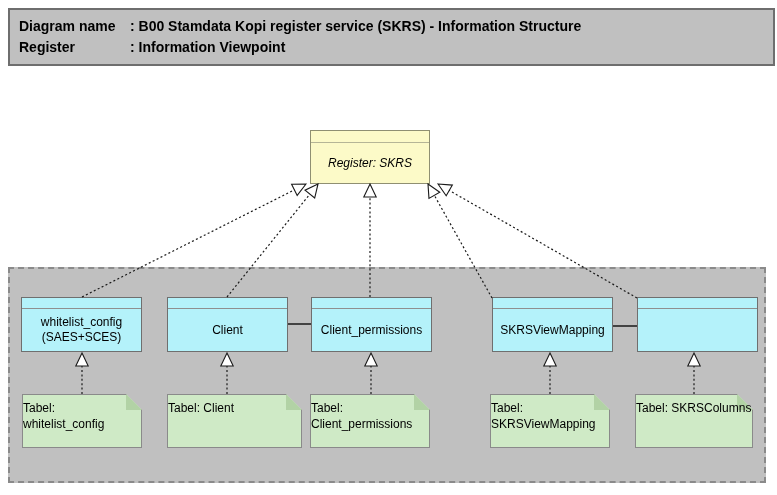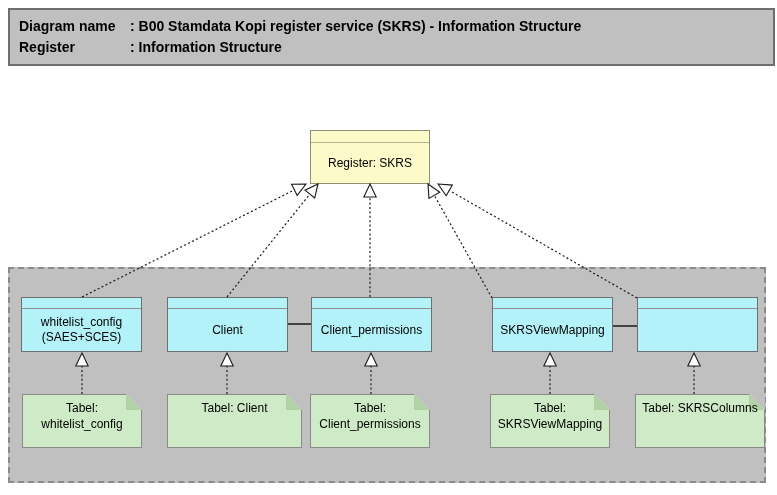--- a/index.html
+++ b/index.html
@@ -18,21 +18,21 @@
     padding: 6px 0 0 9px;
   }
   .header-row { font-weight: bold; font-size: 14px; line-height: 21px; white-space: nowrap; }
   .header-label { display: inline-block; width: 111px; }
 
   
   .register-box {
     position: absolute; left: 310px; top: 130px; width: 120px; height: 54px;
     background: #fcfac8;
     border: 1px solid #8f8f72;
-    display: flex; flex-direction: column;
+    display: flex; flex-direction: column; font-style: italic;
   }
   .register-top { height: 12px; border-bottom: 1px solid #b5b596; }
   .register-label { flex: 1; display: flex; align-items: center; justify-content: center; font-size: 12px; }
 
   
   .db-tab {
     position: absolute; left: 8px; top: 251px; width: 543px; height: 16px;
     background: #c0c0c0;
     border: 2px solid #757575; border-bottom: none;
     font-size: 12px; line-height: 13px; padding-left: 8px; margin-top: 36px;
@@ -67,38 +67,38 @@
   .note::before { 
     content: ""; position: absolute; top: -1px; right: -1px; width: 0; height: 0;
     border-top: 16px solid #c0c0c0; border-left: 16px solid transparent;
   }
   .note::after { 
     content: ""; position: absolute; top: -1px; right: -1px; width: 0; height: 0;
     border-bottom: 16px solid #b2d2a5; border-right: 16px solid transparent;
   }
   .note-label {
     position: relative; z-index: 2;
-    padding-top: 5px; text-align: center;
+    padding-top: 5px; 
     font-size: 12px; line-height: 16px; white-space: pre-line;
   }
 
   .connector-layer {
     position: absolute; left: 0; top: 0; width: 777px; height: 495px;
     pointer-events: none; z-index: 20;
   }
 </style>
 </head>
 <body>
 
 <div class="header-bar">
   <div class="header-row">
     <span class="header-label">Diagram name</span><span>: B00 Stamdata Kopi register service (SKRS) - Information Structure</span>
   </div>
   <div class="header-row">
-    <span class="header-label">Register</span><span>: Information Structure</span>
+    <span class="header-label">Register</span><span>: Information Viewpoint</span>
   </div>
 </div>
 
 <div class="register-box">
   <div class="register-top"></div>
   <div class="register-label">Register: SKRS</div>
 </div>
 
 <div class="db-tab">
   <span>DB: stamdata</span>
@@ -134,21 +134,21 @@
   <div class="note-label">Tabel: Client</div>
 </div>
 <div class="note" style="left:310px;width:120px">
   <div class="note-label">Tabel:
 Client_permissions</div>
 </div>
 <div class="note" style="left:490px;width:120px">
   <div class="note-label">Tabel:
 SKRSViewMapping</div>
 </div>
-<div class="note" style="left:635px;width:130px">
+<div class="note" style="left:635px;width:118px">
   <div class="note-label">Tabel: SKRSColumns</div>
 </div>
 
 <svg class="connector-layer" width="777" height="495" viewBox="0 0 777 495" xmlns="http://www.w3.org/2000/svg">
     <g>
       <line x1="82" y1="297" x2="295.286073925444" y2="189.40479306439656" stroke="#1a1a1a" stroke-width="1.2" stroke-dasharray="2 2.4"></line>
       <polygon points="306,184 297.1857231691692,195.3907209582835 291.60077033595945,184.31966401457566" fill="#ffffff" stroke="#1a1a1a" stroke-width="1.1"></polygon>
     </g>
     <g>
       <line x1="227" y1="297" x2="310.4734389565923" y2="193.34616920774803" stroke="#1a1a1a" stroke-width="1.2" stroke-dasharray="2 2.4"></line>

